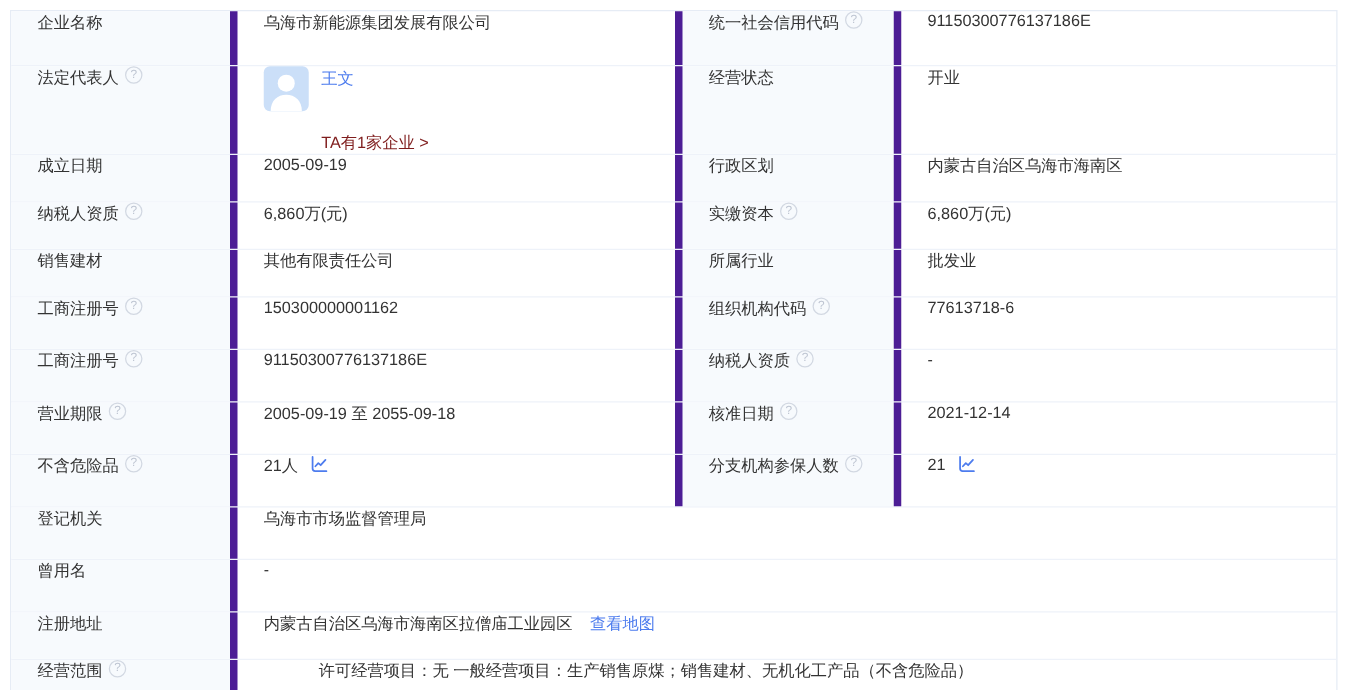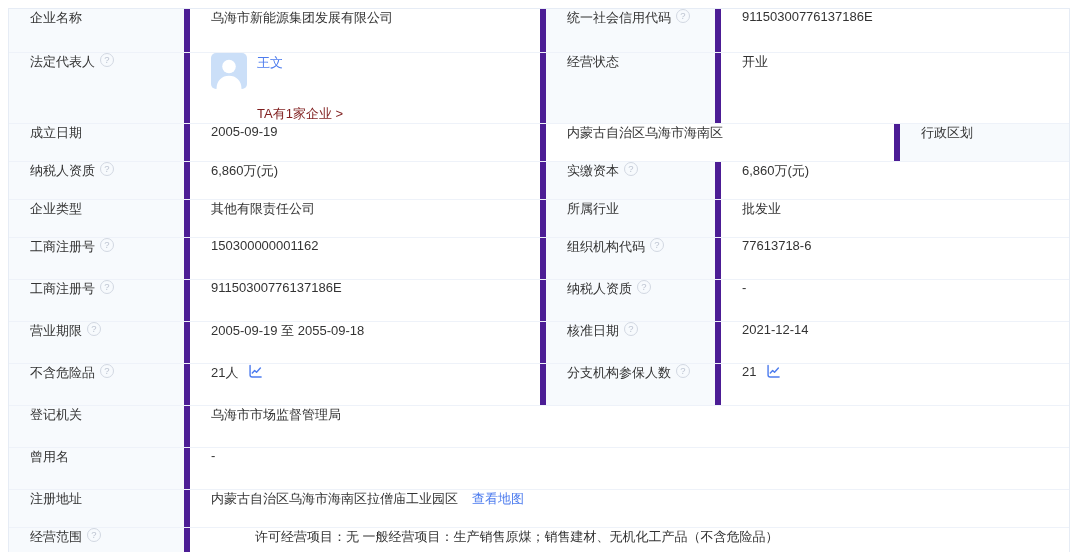--- a/index.html
+++ b/index.html
@@ -88,26 +88,26 @@
     </div>
   </div>
 
   <div class="row h38">
     <div class="cell lbl">
       <span>成立日期</span>
     </div>
     <div class="cell v2">
       <span class="valtext">2005-09-19</span>
     </div>
+    <div class="cell lbl">
+      <span>行政区划</span>
+    </div>
     <div class="cell v4">
       <span class="valtext">内蒙古自治区乌海市海南区</span>
     </div>
-    <div class="cell lbl">
-      <span>行政区划</span>
-    </div>
   </div>
 
   <div class="row h38">
     <div class="cell lbl">
       <span>纳税人资质</span>
       <span class="help">?</span>
     </div>
     <div class="cell v2">
       <span class="valtext">6,860万(元)</span>
     </div>
@@ -115,21 +115,21 @@
       <span>实缴资本</span>
       <span class="help">?</span>
     </div>
     <div class="cell v4">
       <span class="valtext">6,860万(元)</span>
     </div>
   </div>
 
   <div class="row h38">
     <div class="cell lbl">
-      <span>企业类型</span>
+      <span>销售建材</span>
     </div>
     <div class="cell v2">
       <span class="valtext">其他有限责任公司</span>
     </div>
     <div class="cell lbl">
       <span>所属行业</span>
     </div>
     <div class="cell v4">
       <span class="valtext">批发业</span>
     </div>

